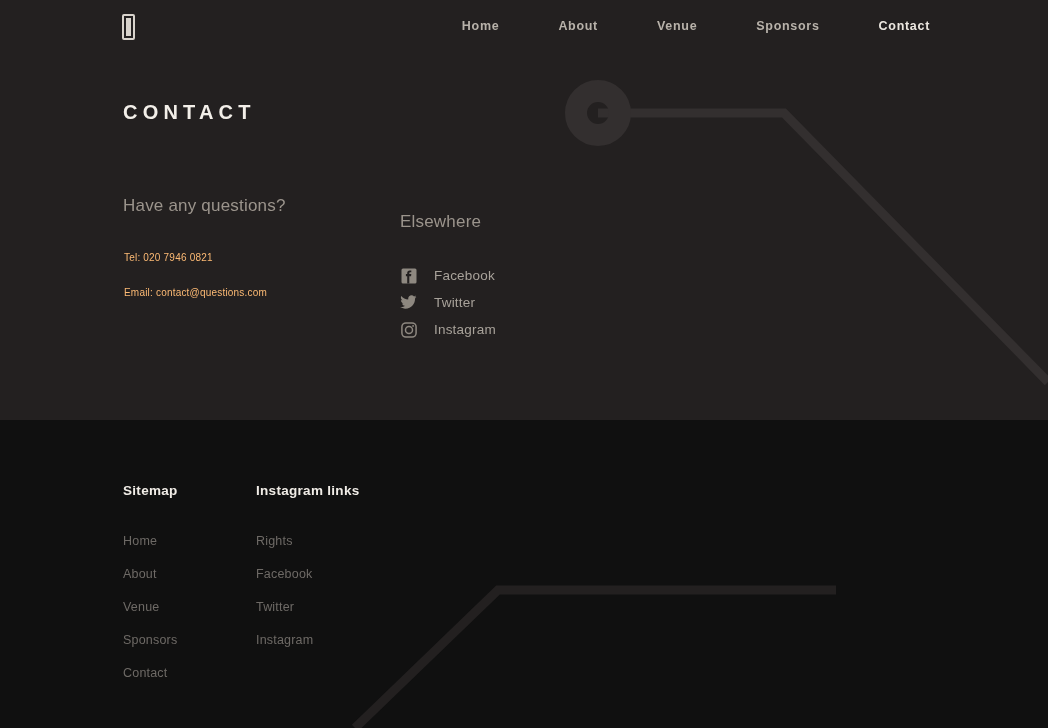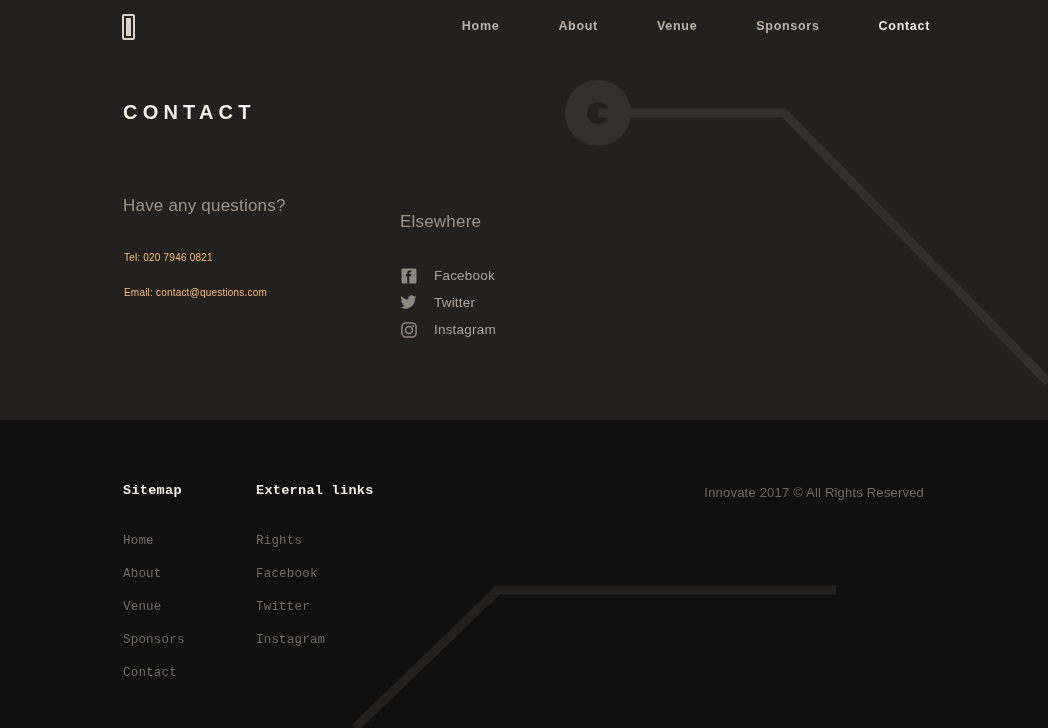--- a/index.html
+++ b/index.html
@@ -66,21 +66,21 @@
   .social-icon {
     width:17px; height:17px; display:flex; align-items:center;
     justify-content:center; flex:0 0 17px; margin-right:17px;
   }
   .social-icon svg { display:block; }
   .social-label { font-size:13.5px; color:#a8a29a; letter-spacing:0.2px; }
 
   
   .footer {
     position:absolute; left:0; top:420px; width:836px; height:308px;
-    background:#101010; overflow:hidden;font-family:Liberation Mono, monospace;
+    background:#101010; overflow:hidden;
   }
   .footer-deco { position:absolute; left:0; top:0; width:1048px; height:308px; }
   .f-col-sitemap { position:absolute; left:123px; top:63px; z-index:4; }
   .f-col-external { position:absolute; left:256px; top:63px; z-index:4; }
   .f-head {
     font-size:13.5px; font-weight:bold; color:#f0ece6;
     letter-spacing:0.3px; margin-bottom:0;
   }
   .f-links { position:absolute; left:0; top:42px; }
   .f-link {
@@ -176,25 +176,24 @@
       <div class="f-links">
         <a class="f-link" href="#">Home</a>
         <a class="f-link" href="#">About</a>
         <a class="f-link" href="#">Venue</a>
         <a class="f-link" href="#">Sponsors</a>
         <a class="f-link" href="#">Contact</a>
       </div>
     </div>
 
     <div class="f-col-external">
-      <div class="f-head">External links</div>
+      <div class="f-head">Instagram links</div>
       <div class="f-links">
         <a class="f-link" href="#">Rights</a>
         <a class="f-link" href="#">Facebook</a>
         <a class="f-link" href="#">Twitter</a>
         <a class="f-link" href="#">Instagram</a>
       </div>
     </div>
   </div>
 
-  <div class="copyright">Innovate 2017 © All Rights Reserved</div>
 
 </div>
 
 </body></html>

